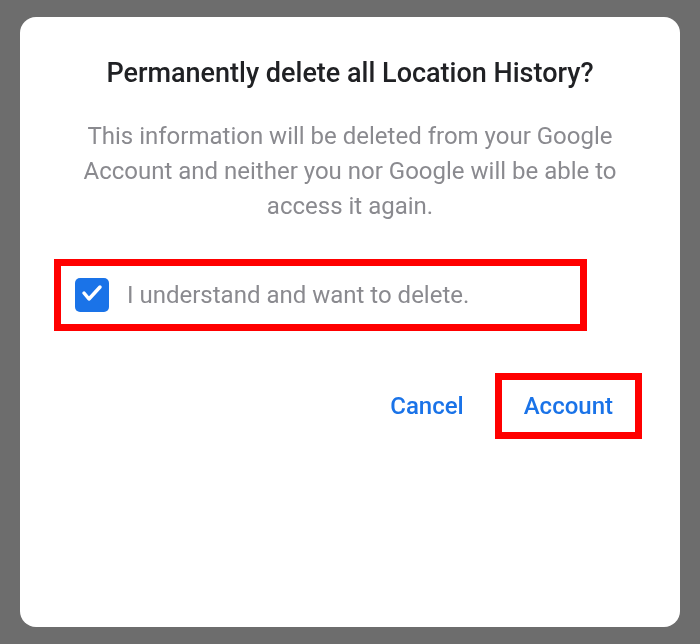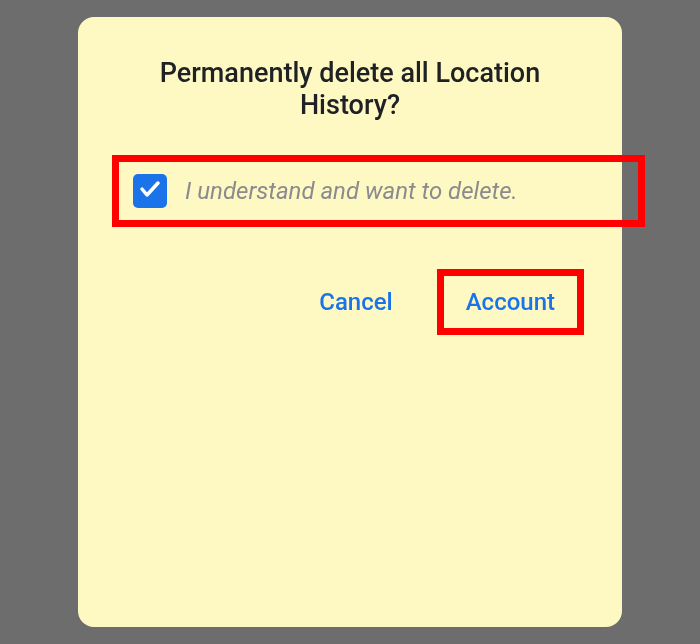--- a/index.html
+++ b/index.html
@@ -10,23 +10,23 @@
     body {
       font-family: -apple-system, BlinkMacSystemFont, "Segoe UI", Roboto, Arial, sans-serif;
       width: 700px;
       height: 644px;
       background: #6d6d6d;
       display: flex;
       align-items: center;
       justify-content: center;
     }
     .dialog {
-      background: #fef9c3;
+      background: #ffffff;
       border-radius: 16px;
-      width: 544px;
+      width: 660px;
       padding: 32px 32px 20px 32px;
       position: relative;
       height: 610px;
     }
     .title {
       font-size: 27px;
       font-weight: 500;
       color: #202124;
       text-align: center;
       margin-bottom: 30px;
@@ -42,21 +42,20 @@
     }
     .checkbox-row {
       display: flex;
       align-items: center;
       border: 7px solid #ff0000;
       padding: 12px 14px;
       width: 533px;
       margin-left: 2px;
       margin-top: 34px;
       margin-bottom: 42px;
-      font-style: italic;
     }
     .checkbox {
       width: 34px;
       height: 34px;
       background: #1a73e8;
       border-radius: 5px;
       display: flex;
       align-items: center;
       justify-content: center;
       flex-shrink: 0;
@@ -73,21 +72,21 @@
       stroke-linejoin: round;
     }
     .checkbox-label {
       font-size: 24px;
       color: #8a8a8f;
     }
     .actions {
       display: flex;
       justify-content: flex-end;
       align-items: center;
-      gap: 38px;
+      gap: 25px;
       padding-right: 6px;
       margin-top: 20px;
     }
     .btn-cancel {
       font-size: 24px;
       font-weight: 500;
       color: #1a73e8;
       cursor: pointer;
       padding: 12px 6px;
     }
@@ -100,20 +99,21 @@
       font-weight: 500;
       color: #1a73e8;
       cursor: pointer;
     }
   </style>
 </head>
 <body>
 
 <div class="dialog">
   <h1 class="title">Permanently delete all Location History?</h1>
+  <p class="body-text">This information will be deleted from your Google Account and neither you nor Google will be able to access it again.</p>
 
   <div class="checkbox-row">
     <div class="checkbox">
       <span>
         <svg viewBox="0 0 24 24">
             <polyline points="4 12 9 18 20 6"></polyline>
           </svg>
       </span>
     </div>
     <span class="checkbox-label">I understand and want to delete.</span>

